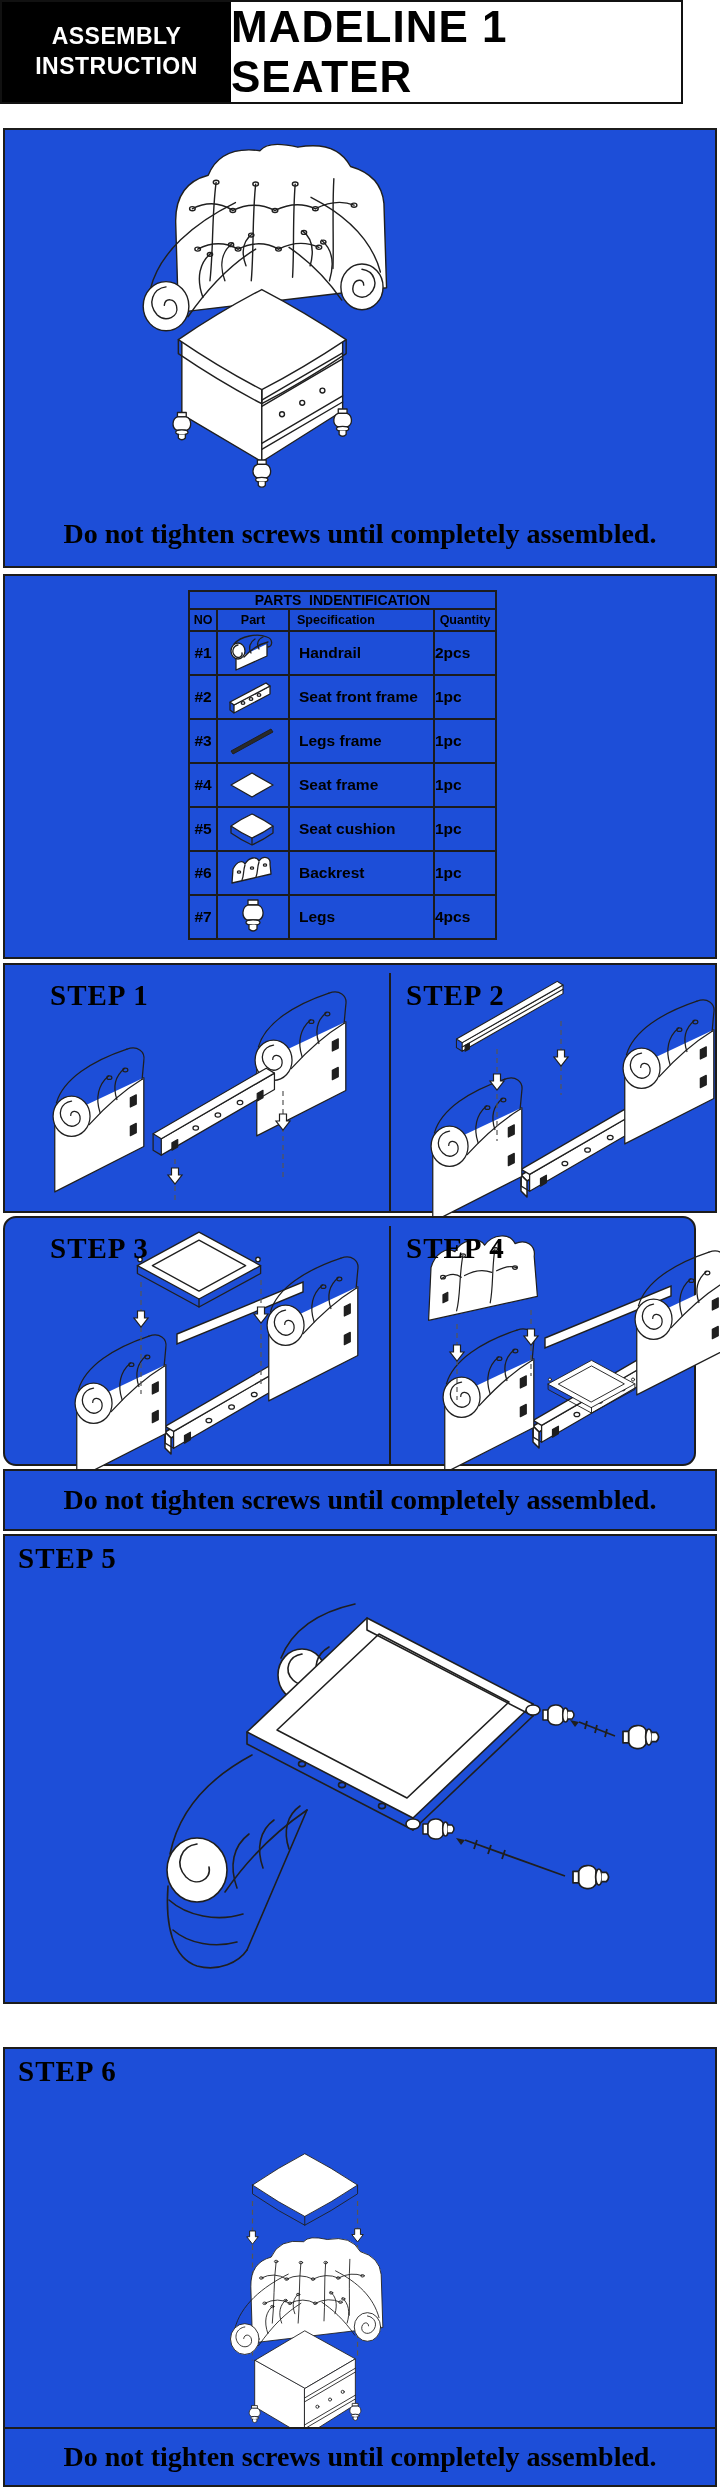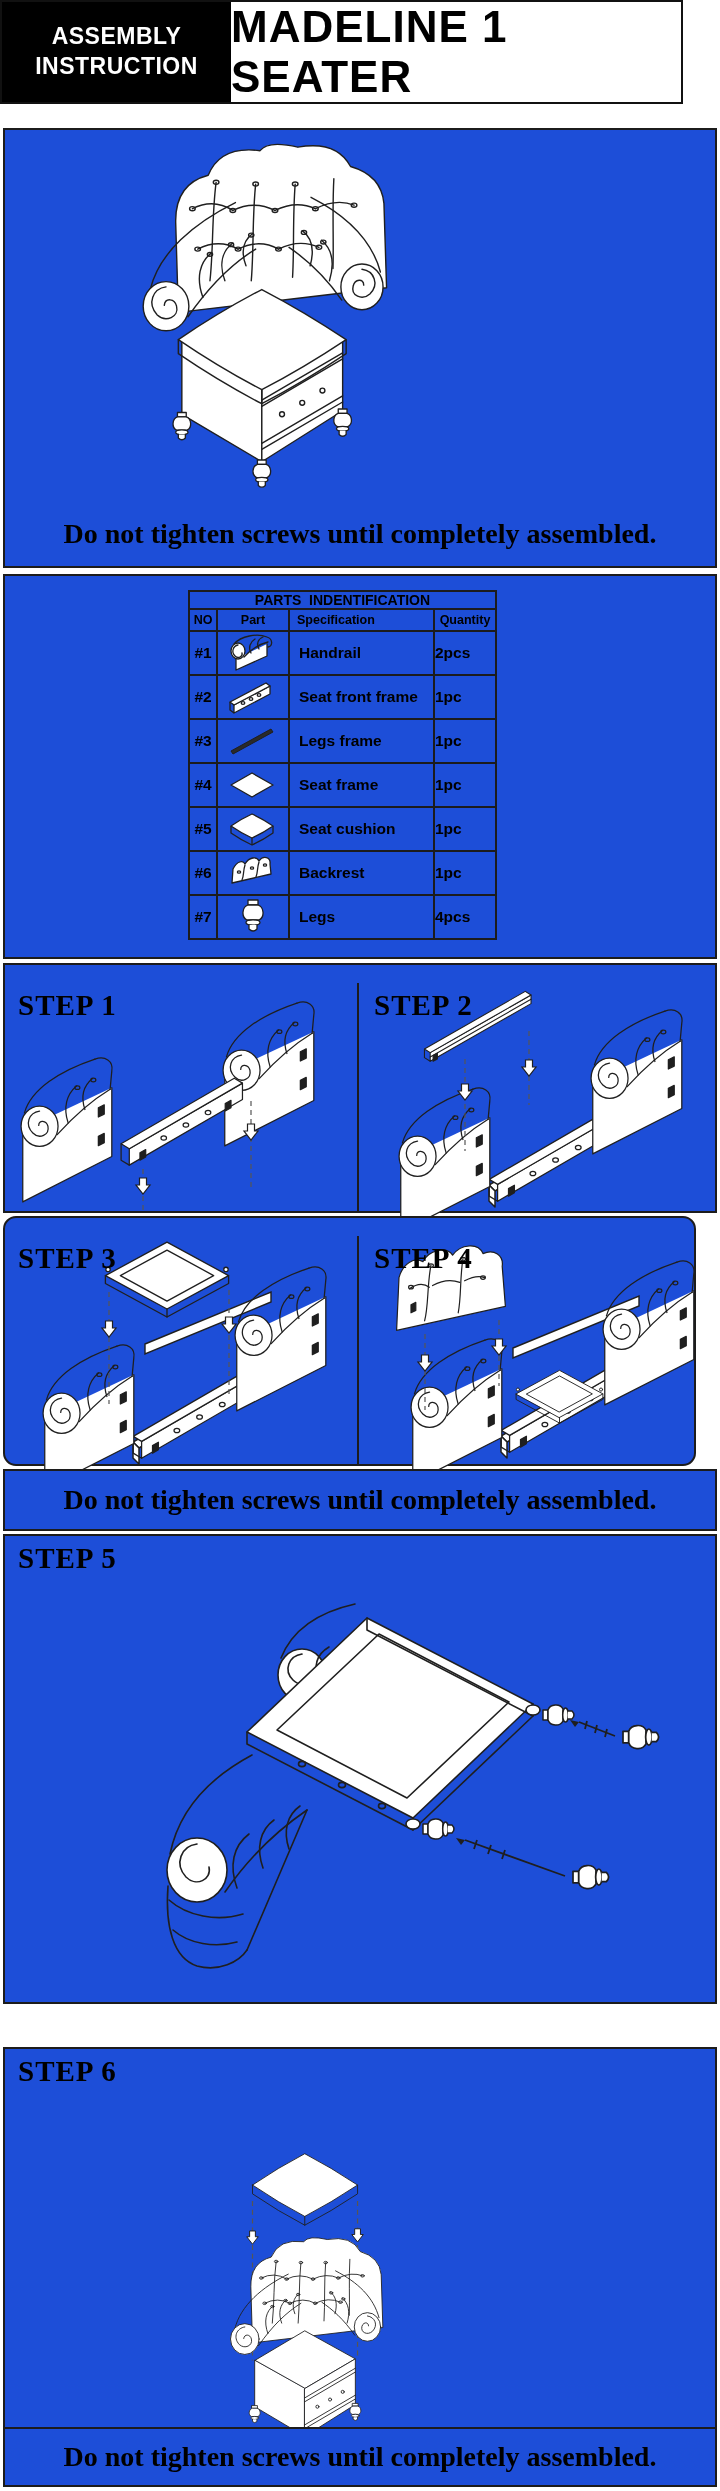--- a/index.html
+++ b/index.html
@@ -9,21 +9,21 @@
   .header-box { left:19px; top:15px; width:683px; height:104px; border:2px solid #111; display:flex; }
   .badge { width:229px; background:#000; color:#fff; display:flex; flex-direction:column; justify-content:center; align-items:center;
            font-weight:bold; font-size:23px; line-height:1.3; letter-spacing:.5px; }
   .title-area { flex:1; display:flex; align-items:center; justify-content:center;
                 font-size:44px; font-weight:bold; letter-spacing:1px; }
   .banner { display:flex; align-items:center; justify-content:center;
             font-family:"Liberation Serif",serif; font-weight:bold; font-size:28px; text-align:center; }
   .hero-banner { position:absolute; left:0; right:0; bottom:16px; }
   .step-label { position:absolute; top:6px; left:13px; font-family:"Liberation Serif",serif;
                 font-weight:bold; font-size:29px; letter-spacing:1px; }
-  .half { position:absolute; top:18px; bottom:0; }
+  .half { position:absolute; top:8px; bottom:0;margin-left:32px; }
   .half-l { left:0; width:354px; border-right:2px solid #1c1c1c; }
   .half-r { left:356px; right:0; }
   .half svg, .illus { position:absolute; }
   table.parts { position:absolute; left:183px; top:14px; border-collapse:collapse; table-layout:fixed; }
   table.parts td { border:2px solid #1c1c1c; vertical-align:middle; }
   td.t-title { height:17px; text-align:center; font-weight:bold; font-size:14px; white-space:pre; }
   tr.hdr td { height:22px; font-weight:bold; font-size:12.5px; }
   tr.row td { height:43px; font-weight:bold; font-size:15.5px; }
   .c-no { width:28px; text-align:center; }
   .c-part { width:72px; text-align:center; }

